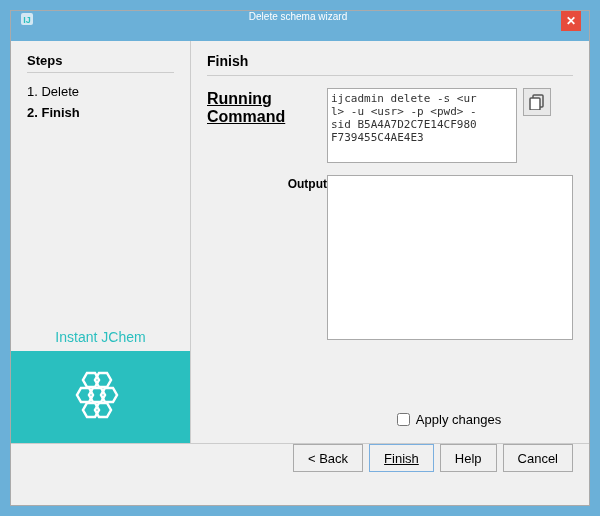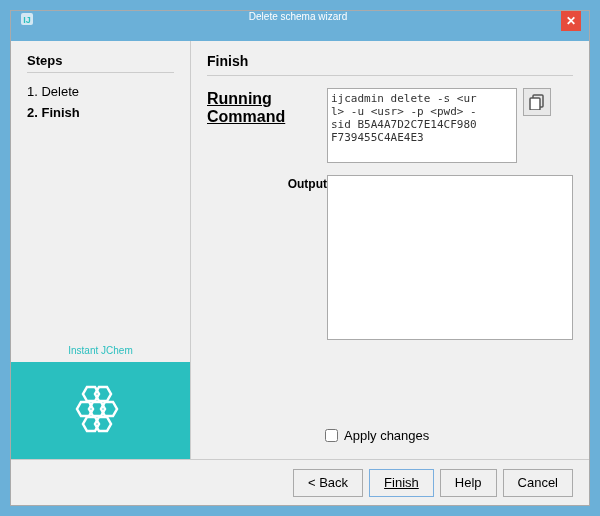--- a/index.html
+++ b/index.html
@@ -90,21 +90,21 @@
       height: 120px;
       display: flex;
       flex-direction: column;
       align-items: center;
       justify-content: flex-start;
       color: #2abfbf;
       flex-shrink: 0;
     }
     .brand-name {
       color: #2abfbf;
-      font-size: 10px;
+      font-size: 14px;
       font-weight: 500;
       background: #f0f0f0;
       width: 100%;
       text-align: center;
       padding: 6px 0;
     }
     .brand-logo-area {
       background: #2abfbf;
       width: 100%;
       flex: 1;
@@ -189,33 +189,33 @@
       background: white;
       resize: none;
       font-size: 11px;
       font-family: monospace;
     }
     .apply-row {
       display: flex;
       align-items: center;
       margin-left: 0;
       margin-bottom: 4px;
+      justify-content: center;
     }
     .checkbox-area {
       display: flex;
       align-items: center;
       gap: 6px;
       margin-left: 118px;
     }
     .footer {
-      height: 46px;
+      height: 62px;
       background: #f0f0f0;
       border-top: 1px solid #ccc;
       display: flex;
-      align-items: center;
       justify-content: flex-end;
       padding: 0 16px;
       gap: 6px;
       flex-shrink: 0;
     }
     .btn {
       height: 28px;
       padding: 0 14px;
       border: 1px solid #aaa;
       background: #f0f0f0;

